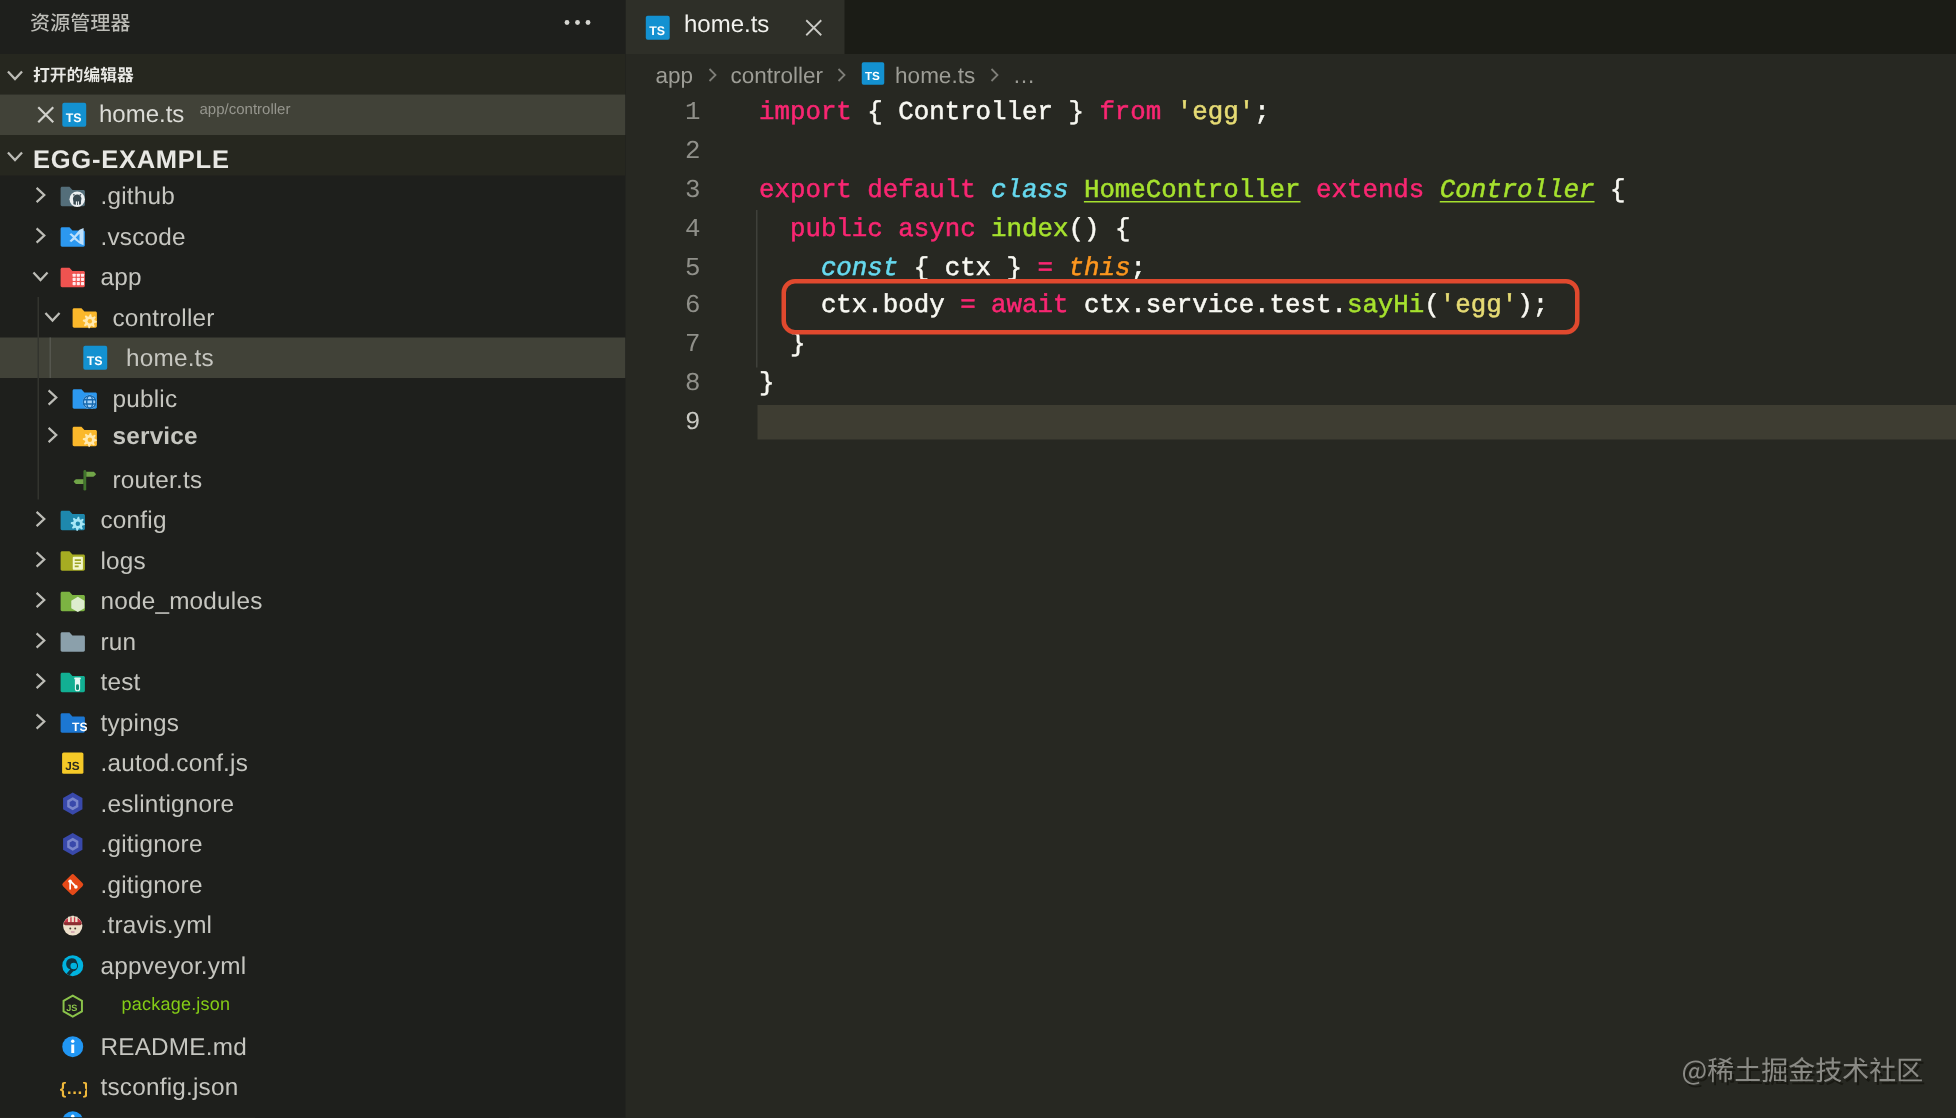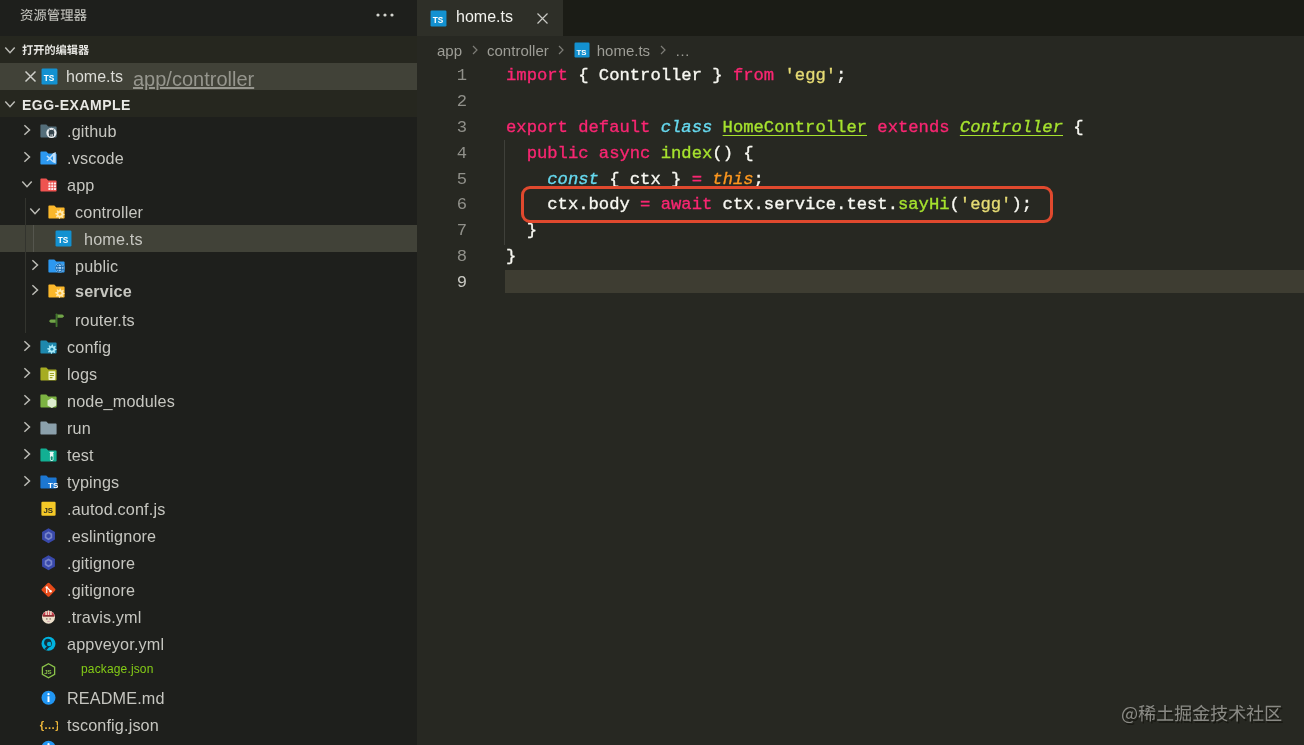--- a/index.html
+++ b/index.html
@@ -75,26 +75,26 @@
     </svg>
     <div style="position:absolute;left:0;top:63px;width:417px;height:27px;background:#414238;">
       <svg width="13" height="13" viewBox="0 0 13 13" style="position:absolute;left:24px;top:7px;">
         <path d="M1.5 1.5l10 10M11.5 1.5l-10 10" stroke="#d0d0cb" stroke-width="1.45"></path>
       </svg>
       <div style="position:absolute;left:41px;top:5px;"><svg width="17" height="17" viewBox="0 0 16 16">
           <rect x=".5" y=".5" width="15" height="15" rx="1.2" fill="#1391d1"></rect>
           <text x="2.6" y="12.6" font-family="Liberation Sans, sans-serif" font-size="7.8" font-weight="bold" fill="#fff">TS</text>
         </svg></div>
       <div style="position:absolute;left:66px;top:4.5px;font-size:16px;color:#dcdcd7;">home.ts</div>
-      <div style="position:absolute;left:133px;top:5px;font-size:20px;color:#96968e;text-decoration:underline;">app/controller</div>
+      <div style="position:absolute;left:133px;top:5px;font-size:10px;color:#96968e;">app/controller</div>
     </div>
     <div style="position:absolute;left:2px;top:96px;"><svg width="16" height="16" viewBox="0 0 16 16">
         <path d="M3.3 5.6l4.7 5.1 4.7-5.1" fill="none" stroke="#bcbcb6" stroke-width="1.5"></path>
       </svg></div>
-    <div style="position:absolute;left:22px;top:96.5px;font-size:14px;font-weight:bold;color:#e8e8e4;letter-spacing:.5px;">EGG-EXAMPLE</div>
+    <div style="position:absolute;left:22px;top:96.5px;font-size:17px;font-weight:bold;color:#e8e8e4;letter-spacing:.5px;">EGG-EXAMPLE</div>
     <div style="position:absolute;left:0;top:117px;width:417px;height:27px;">
       <div style="position:absolute;left:19px;top:5px;"><svg width="16" height="16" viewBox="0 0 16 16">
           <path d="M5.4 3.3l5.1 4.7-5.1 4.7" fill="none" stroke="#bcbcb6" stroke-width="1.5"></path>
         </svg></div>
       <div style="position:absolute;left:39px;top:4.5px;"><svg width="19" height="17.5" viewBox="0 0 16 16">
           <path d="M.6 13.2c0 .5.4.9.9.9h13c.5 0 .9-.4.9-.9V5.1c0-.5-.4-.9-.9-.9H7.8L6 2.3H1.5c-.5 0-.9.4-.9.9z" fill="#546e7a"></path>
           <circle cx="10.7" cy="9.9" r="4.7" fill="#eceff1"></circle>
           <g fill="#37474f">
             <circle cx="10.7" cy="9.6" r="2.6"></circle>
             <path d="M8.6 7.9l-.5-1.2 1.3.3zM12.8 7.9l.5-1.2-1.3.3z"></path>

